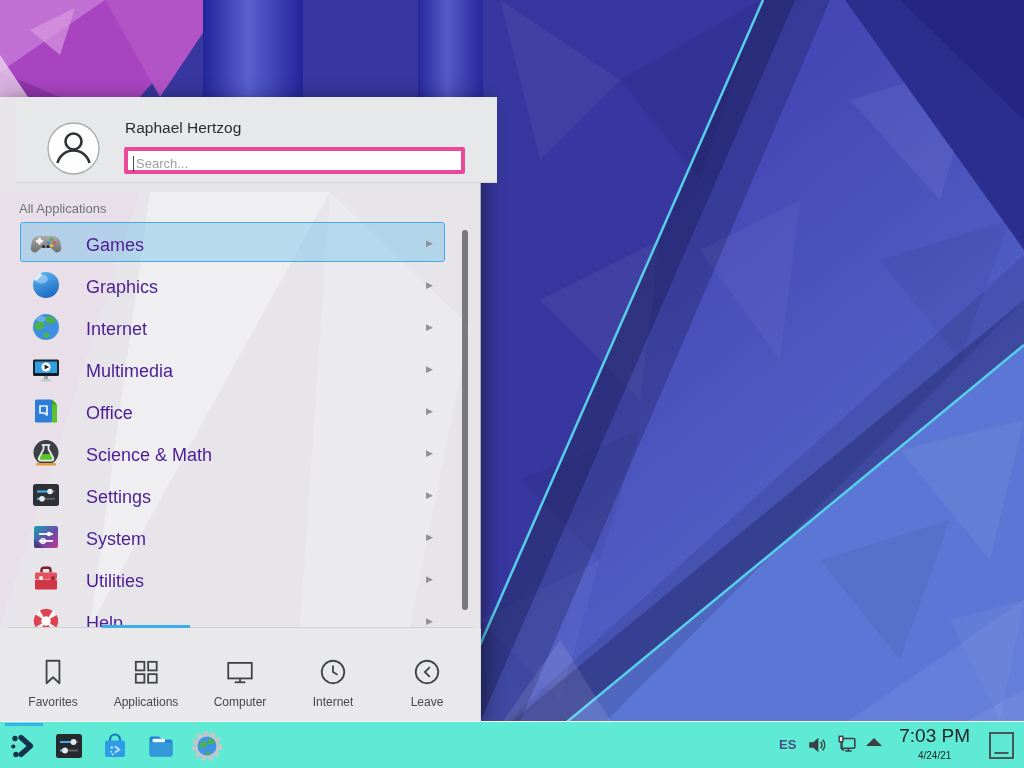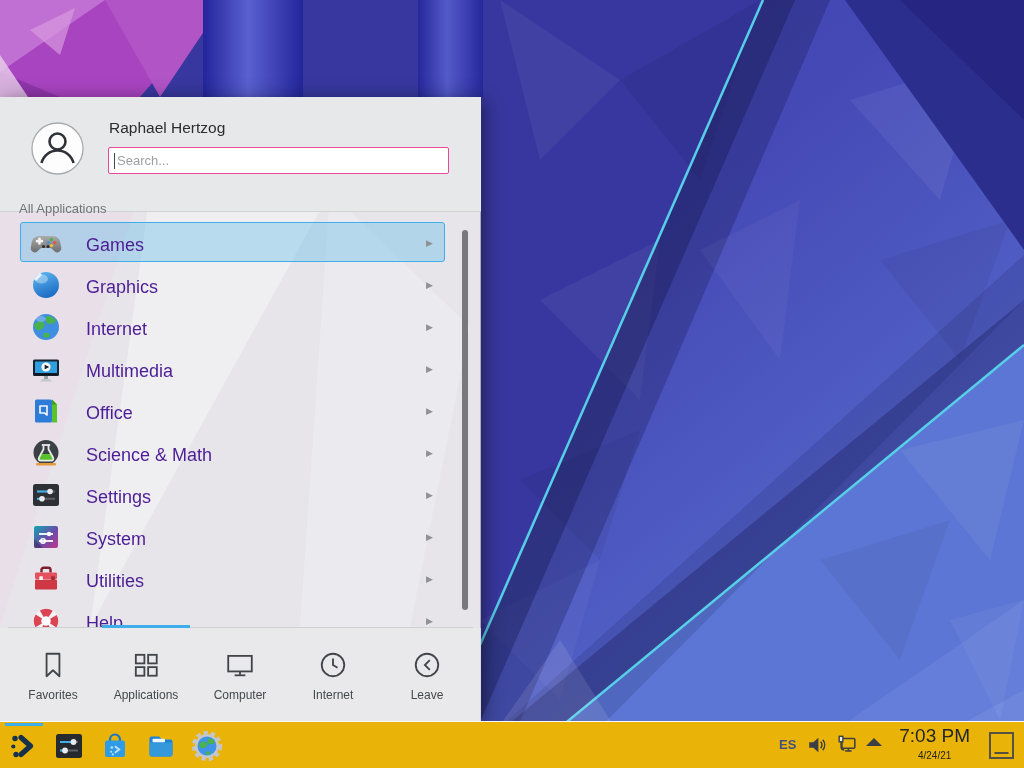--- a/index.html
+++ b/index.html
@@ -6,26 +6,26 @@
   html,body { width:1024px; height:768px; overflow:hidden; }
   body { font-family:"Liberation Sans", sans-serif; position:relative; background:#3a3aa8; }
   .screen { position:absolute; left:0; top:0; width:1024px; height:768px; overflow:hidden; }
   .wallpaper { position:absolute; left:0; top:0; width:1024px; height:768px; }
 
   
   .menu { position:absolute; left:0; top:97px; width:481px; height:624px;
           background:#e7e5ea; box-shadow:3px 3px 18px rgba(0,0,0,.45);
           border-right:1px solid rgba(100,100,115,.45); }
   .menu-overlay { position:absolute; left:0; top:0; width:481px; height:624px; pointer-events:none; }
-  .menu-header { position:absolute; left:0; top:0; width:481px; height:115px; background:#e7e8e9;
+  .menu-header { position:absolute; left:16px; top:0; width:481px; height:86px; background:#e7e8e9;
                  border-bottom:1px solid #d2d3d5; }
   .avatar { position:absolute; left:31px; top:25px; width:53px; height:53px; }
   .user-name { position:absolute; left:109px; top:22px; font-size:15.5px; color:#2b2e31; }
   .search-wrap { position:absolute; left:108px; top:50px; width:341px; height:27px;
-                 background:#ffffff; border:1px solid #ec4899; border-radius:2px; }
+                 background:#ffffff; border:4px solid #ec4899; border-radius:2px; }
   .search-wrap input { position:absolute; left:6px; top:0; width:325px; height:25px; border:none; outline:none;
                  font-family:"Liberation Sans", sans-serif; font-size:13px; color:#26292c; background:transparent; }
   .search-wrap input::placeholder { color:#9da0a3; opacity:1; }
   .search-caret { position:absolute; left:5px; top:5px; width:1px; height:16px; background:#44484c; }
 
   .section-label { position:absolute; left:19px; top:104px; font-size:13px; color:#707478; }
 
   .menu-list { position:absolute; left:0; top:118px; width:481px; height:413px; overflow:hidden; }
   .row { position:absolute; left:20px; width:425px; height:40px; border-radius:3px; border:1px solid transparent; }
   .row.selected { background:rgba(61,174,233,.30); border-color:#3daee9; }
@@ -33,27 +33,27 @@
   .row .row-label { position:absolute; left:65px; top:12px; font-size:18px; color:#4c1d95; }
   .row .arrow { position:absolute; right:11px; top:15px; font-size:9px; color:#8f9294; }
 
   .scrollbar { position:absolute; left:462px; top:133px; width:6px; height:380px;
                background:#77797c; border-radius:3px; }
 
   .menu-bottom-sep { position:absolute; left:8px; top:530px; width:465px; height:1px; background:#cfd0d2; }
   .tab-indicator { position:absolute; left:102px; top:528px; width:88px; height:3px; background:#3daee9; }
 
   .tabbar { position:absolute; left:0; top:531px; width:481px; height:93px; background:rgba(233,233,236,.75); }
-  .tab { position:absolute; top:8px; width:92px; height:93px;text-align:right; }
+  .tab { position:absolute; top:15px; width:92px; height:93px;text-align:right; }
   .tab .tab-icon { position:absolute; left:50%; top:14px; transform:translateX(-50%); width:30px; height:30px; }
   .tab .tab-label { position:absolute; left:50%; top:52px; transform:translateX(-50%);
                     font-size:12px; color:#44484c; white-space:nowrap; }
 
   
-  .taskbar { position:absolute; left:0; top:721px; width:1024px; height:47px; background:#eab308;
+  .taskbar { position:absolute; left:0; top:721px; width:1024px; height:47px; background:#5eead4;
              border-top:1px solid #f8f9fa; }
   .task-active-line { position:absolute; left:5px; top:1px; width:38px; height:3px; background:#3daee9; }
   .task-icon { position:absolute; top:8px; width:32px; height:32px; }
   .tray-text { position:absolute; top:15px; font-size:13px; font-weight:bold; color:#44517e; }
   .tray-icon { position:absolute; top:12px; width:22px; height:22px; }
   .caret-up { position:absolute; width:0; height:0; border-left:8px solid transparent;
               border-right:8px solid transparent; border-bottom:8px solid #3b3f43; }
   .clock { position:absolute; right:54px; top:3px; display:flex; flex-direction:column; align-items:center;margin-left:36px; }
   .clock-time { font-size:19px; color:#232629; line-height:22px; }
   .clock-date { font-size:10px; color:#232629; line-height:17px; }

